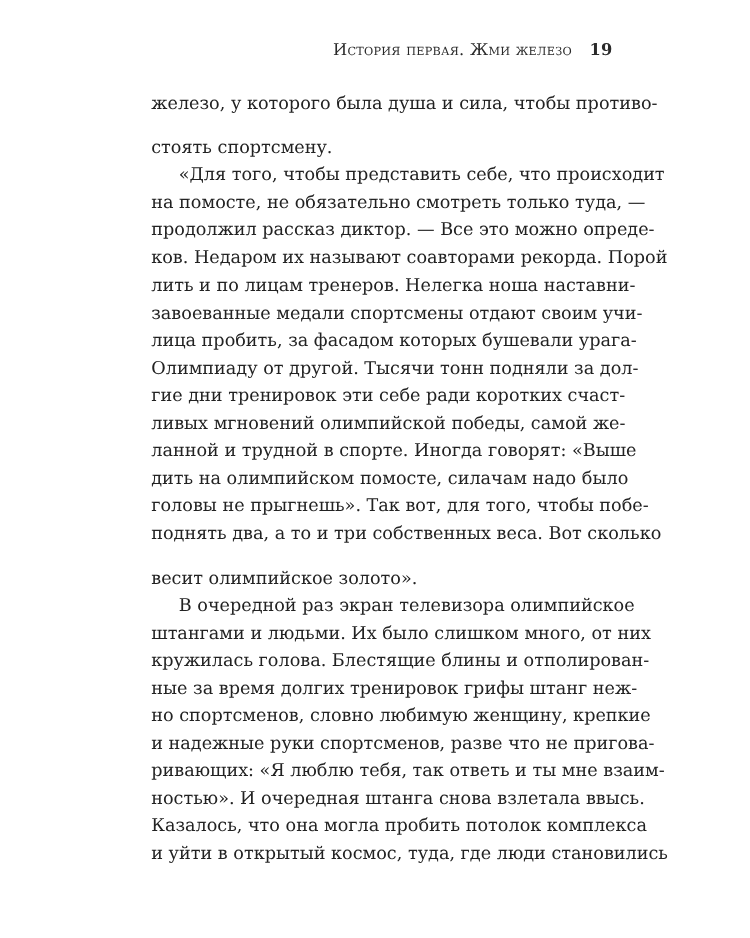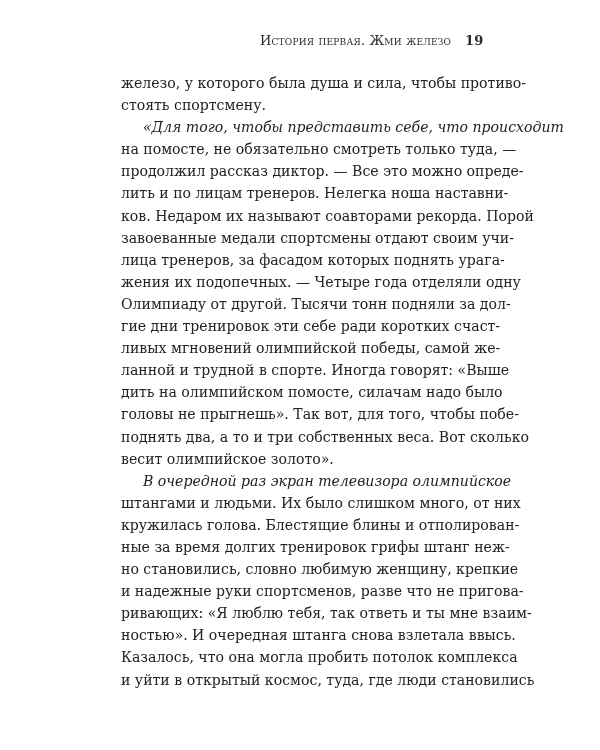--- a/index.html
+++ b/index.html
@@ -1,61 +1,60 @@
 <!DOCTYPE html>
 <html><head>
 <meta charset="utf-8">
 <style>
   html, body { margin:0; padding:0; background:#ffffff; }
   body { width:600px; height:750px; position:relative; overflow:hidden; }
   .page { position:absolute; left:0; top:0; width:600px; height:750px; background:#fff; }
   .running-head {
-    position:absolute; top:33px; left:260px; width:230px; 
+    position:absolute; top:33px; left:260px; width:230px; text-align:right;
     font-family:"DejaVu Serif", serif; font-size:13px; color:#2a2a2a; letter-spacing:0.2px;
   }
   .running-head .title { font-variant: small-caps; }
   .running-head .pageno { margin-left:14px; font-weight:bold; }
   .body-text {
     position:absolute; top:72px; left:121px; width:368px;
     font-family:"DejaVu Serif", serif; font-size:14.1px; line-height:22.1px; color:#222;
   }
   .line { display:block; white-space:nowrap; text-align:justify; text-align-last:justify; height:22.1px; overflow:visible; }
-  .line.last { text-align-last:left; }
-  .line.indent { padding-left:22px;font-style:italic; }
+  .line.last { text-align-last:left;margin-top:13px; }
+  .line.indent { padding-left:22px; }
 </style>
 </head>
 <body>
 
 <div class="page">
   <div class="running-head">
     <span class="title">История первая. Жми железо</span><span class="pageno">19</span>
   </div>
   <div class="body-text" id="body-text">
       <span class="line">железо, у которого была душа и сила, чтобы противо-</span>
       <span class="line last">стоять спортсмену.</span>
       <span class="line indent">«Для того, чтобы представить себе, что происходит</span>
       <span class="line">на помосте, не обязательно смотреть только туда, —</span>
       <span class="line">продолжил рассказ диктор. — Все это можно опреде-</span>
+      <span class="line">ков. Недаром их называют соавторами рекорда. Порой</span>
       <span class="line">лить и по лицам тренеров. Нелегка ноша наставни-</span>
-      <span class="line">ков. Недаром их называют соавторами рекорда. Порой</span>
       <span class="line">завоеванные медали спортсмены отдают своим учи-</span>
-      <span class="line">лица тренеров, за фасадом которых поднять урага-</span>
-      <span class="line">жения их подопечных. — Четыре года отделяли одну</span>
+      <span class="line">лица пробить, за фасадом которых бушевали урага-</span>
       <span class="line">Олимпиаду от другой. Тысячи тонн подняли за дол-</span>
       <span class="line">гие дни тренировок эти себе ради коротких счаст-</span>
       <span class="line">ливых мгновений олимпийской победы, самой же-</span>
       <span class="line">ланной и трудной в спорте. Иногда говорят: «Выше</span>
       <span class="line">дить на олимпийском помосте, силачам надо было</span>
       <span class="line">головы не прыгнешь». Так вот, для того, чтобы побе-</span>
       <span class="line">поднять два, а то и три собственных веса. Вот сколько</span>
       <span class="line last">весит олимпийское золото».</span>
       <span class="line indent">В очередной раз экран телевизора олимпийское</span>
       <span class="line">штангами и людьми. Их было слишком много, от них</span>
       <span class="line">кружилась голова. Блестящие блины и отполирован-</span>
       <span class="line">ные за время долгих тренировок грифы штанг неж-</span>
-      <span class="line">но становились, словно любимую женщину, крепкие</span>
+      <span class="line">но спортсменов, словно любимую женщину, крепкие</span>
       <span class="line">и надежные руки спортсменов, разве что не пригова-</span>
       <span class="line">ривающих: «Я люблю тебя, так ответь и ты мне взаим-</span>
       <span class="line">ностью». И очередная штанга снова взлетала ввысь.</span>
       <span class="line">Казалось, что она могла пробить потолок комплекса</span>
       <span class="line">и уйти в открытый космос, туда, где люди становились</span>
     </div>
 </div>
 
 </body></html>

